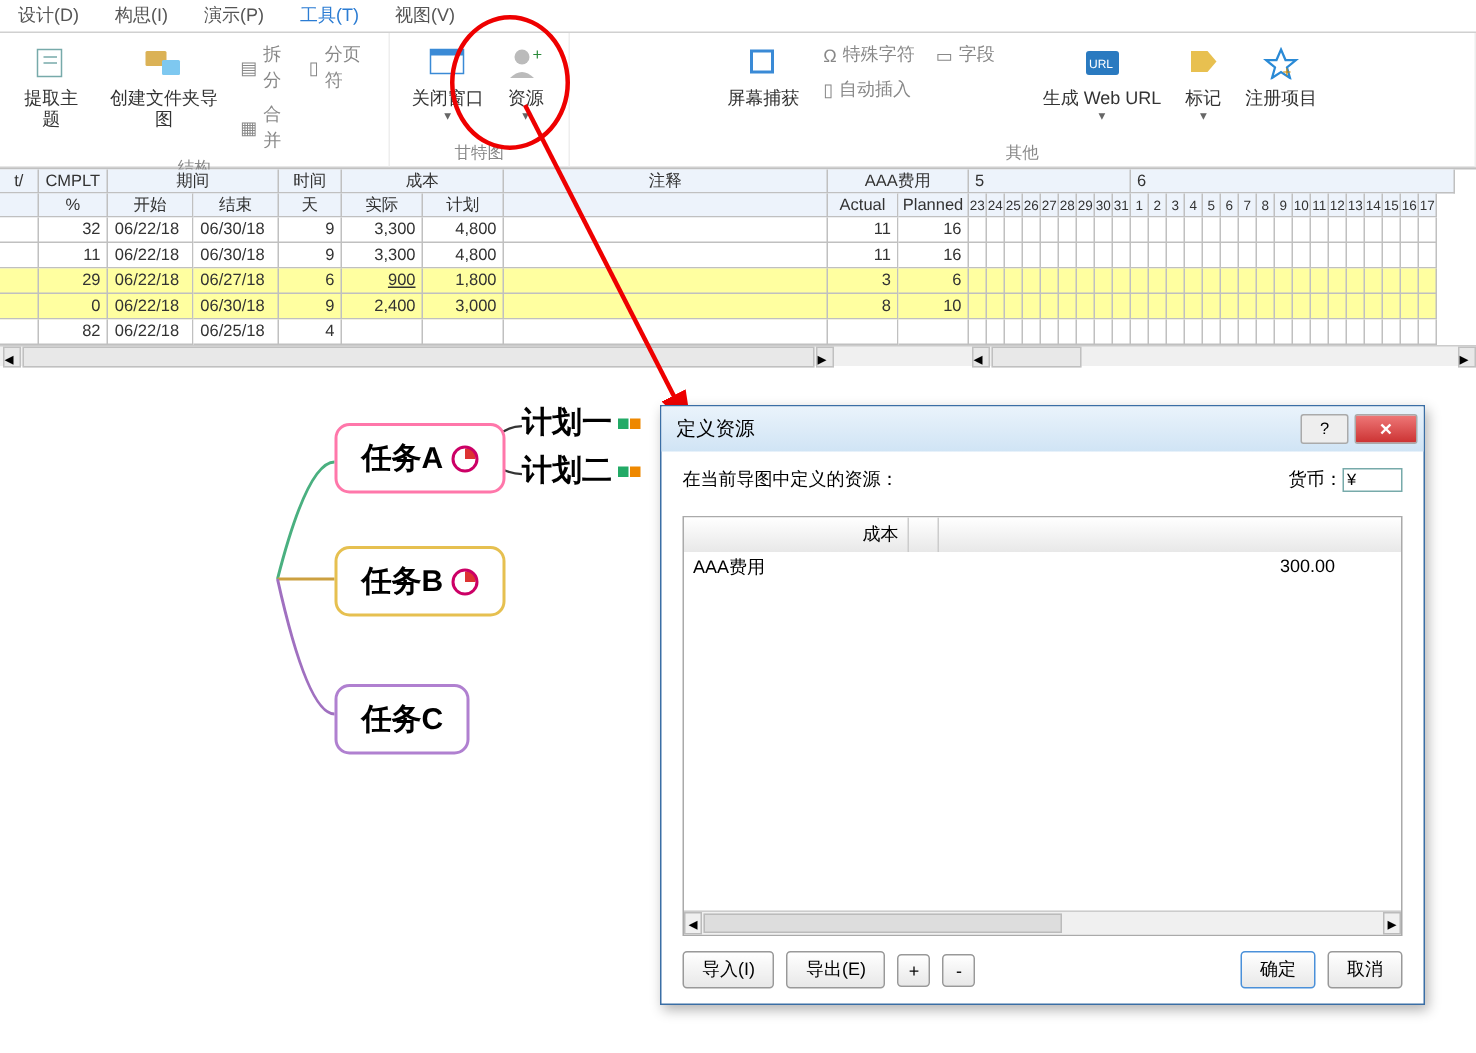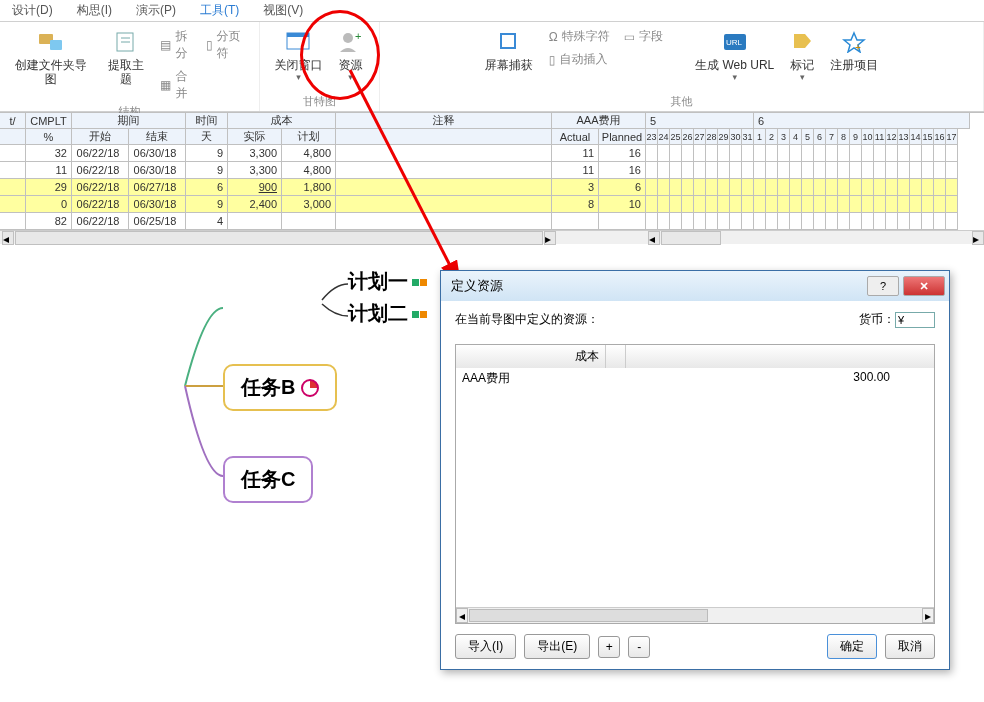--- a/index.html
+++ b/index.html
@@ -95,36 +95,36 @@
   <div class="tab">演示(P)</div>
   <div class="tab active">工具(T)</div>
   <div class="tab">视图(V)</div>
 </div>
 
 <div class="ribbon">
   <div class="rgroup" style="width:260px">
     <div class="items">
       <div class="rbtn">
         <span class="ic">
-            <svg width="28" height="24">
-              <rect x="2" y="4" width="14" height="10" fill="#dbb256" rx="1"></rect>
-              <rect x="13" y="10" width="12" height="10" fill="#7ec8f0" rx="1"></rect>
-            </svg>
-          </span>
-        <span class="rbtn-label">创建文件夹导图</span>
-      </div>
-      <div class="rbtn">
-        <span class="ic">
             <svg width="24" height="24">
               <rect x="3" y="3" width="16" height="18" fill="#fff" stroke="#7aa"></rect>
               <line x1="7" y1="8" x2="16" y2="8" stroke="#7aa"></line>
               <line x1="7" y1="12" x2="16" y2="12" stroke="#7aa"></line>
             </svg>
           </span>
         <span class="rbtn-label">提取主题</span>
+      </div>
+      <div class="rbtn">
+        <span class="ic">
+            <svg width="28" height="24">
+              <rect x="2" y="4" width="14" height="10" fill="#dbb256" rx="1"></rect>
+              <rect x="13" y="10" width="12" height="10" fill="#7ec8f0" rx="1"></rect>
+            </svg>
+          </span>
+        <span class="rbtn-label">创建文件夹导图</span>
       </div>
       <div style="display:flex;flex-direction:column;gap:2px;">
         <div class="rsmall">
             <span>▤</span>
             <span>拆分</span>
           </div>
         <div class="rsmall">
             <span>▦</span>
             <span>合并</span>
           </div>
@@ -482,20 +482,24 @@
 </div>
 
 <div class="mindmap">
   <svg width="440" height="280" style="position:absolute;left:0;top:0;pointer-events:none">
     <path d="M 185 142 Q 205 64 223 64" stroke="#4ab080" stroke-width="2" fill="none"></path>
     <path d="M 185 142 Q 205 142 223 142" stroke="#cca040" stroke-width="2" fill="none"></path>
     <path d="M 185 142 Q 205 232 223 232" stroke="#a070c0" stroke-width="2" fill="none"></path>
     <path d="M 322 56 Q 335 40 348 40" stroke="#333" stroke-width="1.5" fill="none"></path>
     <path d="M 322 60 Q 335 72 348 72" stroke="#333" stroke-width="1.5" fill="none"></path>
   </svg>
+  <div class="mnode mA">
+      <span>任务A</span>
+      <span class="pie"></span>
+    </div>
   <div class="mnode mC">
       <span>任务C</span>
     </div>
   <div class="mnode mB">
       <span>任务B</span>
       <span class="pie"></span>
     </div>
   <div class="mplan mplan1">
       <span>计划一</span>
       <span class="cubes"></span>

